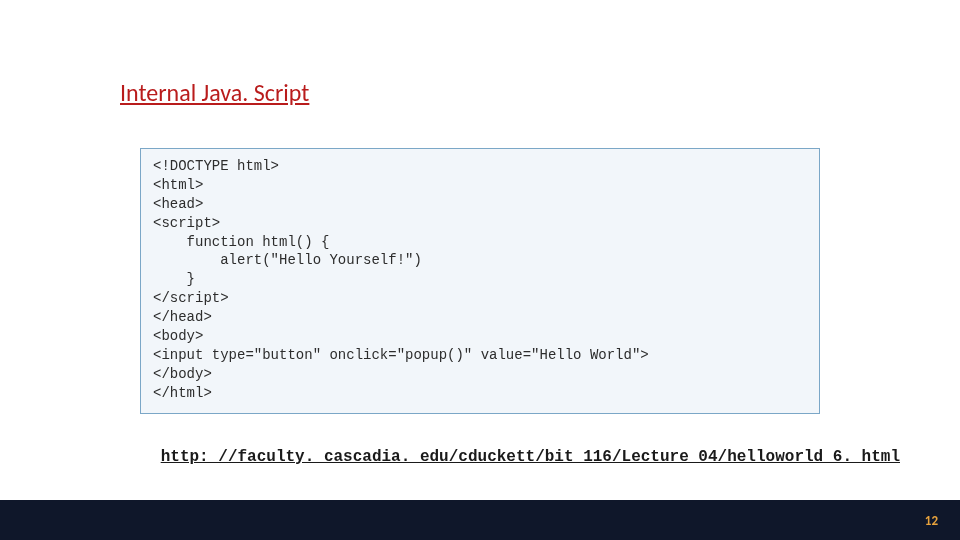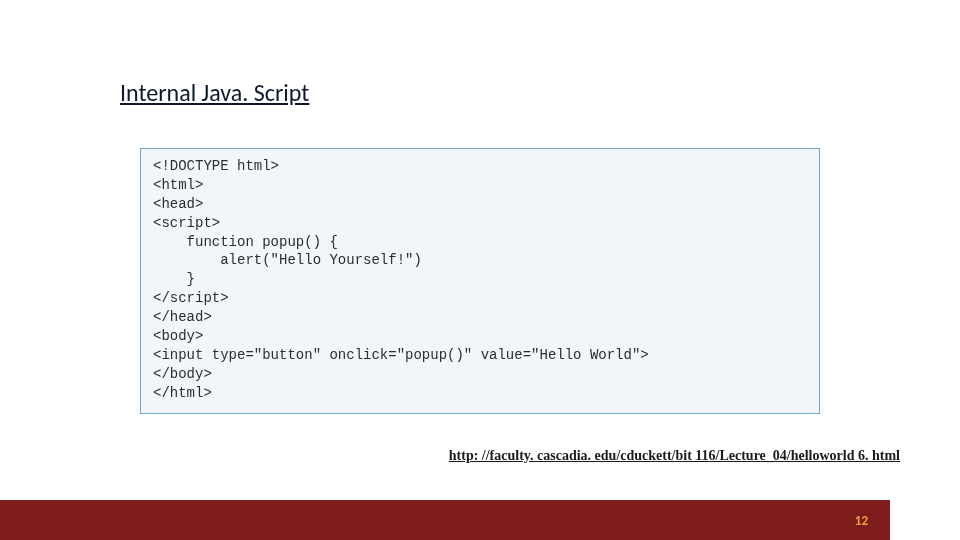--- a/index.html
+++ b/index.html
@@ -3,21 +3,21 @@
 <meta charset="utf-8">
 <style>
   * { margin: 0; padding: 0; box-sizing: border-box; }
   html, body { width: 960px; height: 540px; background: #fff; font-family: "Calibri", "Segoe UI", sans-serif; position: relative; }
   .slide { width: 960px; height: 540px; position: relative; }
   .title {
     position: absolute;
     left: 120px;
     top: 78px;
     font-size: 24px;
-    color: #0f172a;
+    color: #b91c1c;
     text-decoration: underline;
     font-weight: 400;
   }
   .code-box {
     position: absolute;
     left: 140px;
     top: 148px;
     width: 680px;
     border: 1px solid #7ba7c7;
     background: #f2f6fa;
@@ -28,33 +28,33 @@
     font-size: 14px;
     line-height: 1.35;
     color: #2d2d2d;
     white-space: pre;
   }
   .bold { font-weight: normal; }
   .link {
     position: absolute;
     right: 60px;
     top: 448px;
-    font-size: 14px;
+    font-size: 16px;
     color: #1a1a1a;
     text-decoration: underline;
     font-weight: 600;
-    font-family: Liberation Serif, serif;
+    font-family: Liberation Mono, monospace;
   }
   .footer-bar {
     position: absolute;
     left: 0;
     bottom: 0;
-    width: 890px;
+    width: 960px;
     height: 40px;
-    background: #7f1d1d;
+    background: #0f172a;
   }
   .page-num {
     position: absolute;
     right: 22px;
     bottom: 12px;
     font-size: 13px;
     color: #e8a33d;
     font-weight: 600;
   }
 </style>
@@ -63,21 +63,21 @@
 
 <div class="slide">
 
   <div class="title">Internal Java. Script</div>
 
   <div class="code-box">
     <pre><span>&lt;!DOCTYPE html&gt;</span>
 <span>&lt;html&gt;</span>
 <span>&lt;head&gt;</span>
 <span class="bold">&lt;script&gt;</span>
-<span class="bold">    function popup() {</span>
+<span class="bold">    function html() {</span>
 <span class="bold">        alert("Hello Yourself!")</span>
 <span class="bold">    }</span>
 <span class="bold">&lt;/script&gt;</span>
 <span>&lt;/head&gt;</span>
 <span>&lt;body&gt;</span>
 <span>&lt;input type="button" </span><span class="bold">onclick="popup()"</span><span> value="Hello World"&gt;</span>
 <span>&lt;/body&gt;</span>
 <span>&lt;/html&gt;</span></pre>
   </div>
 

